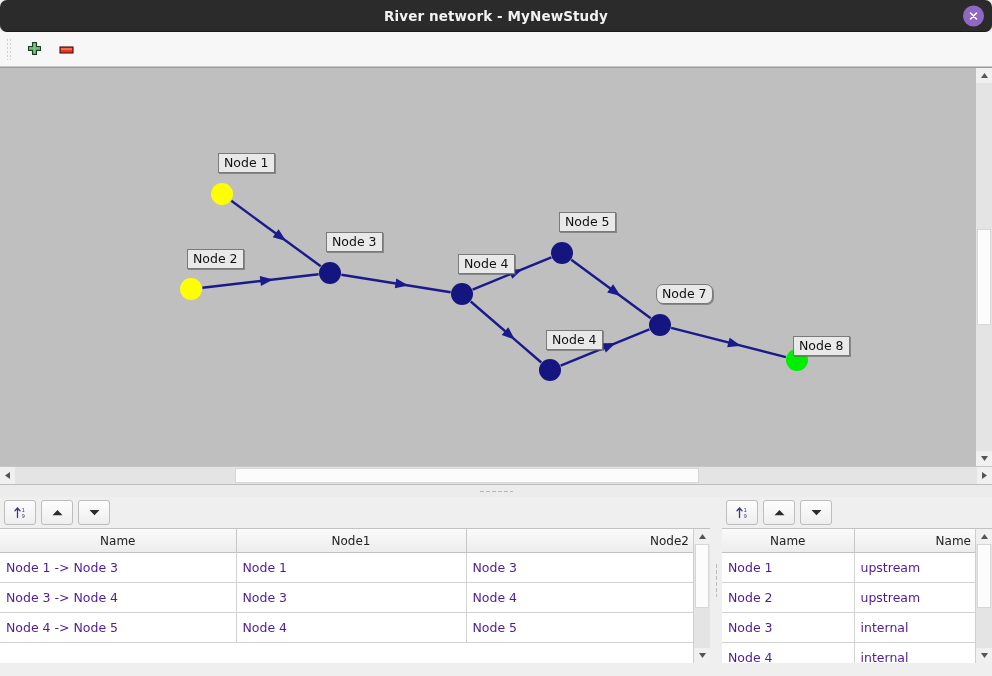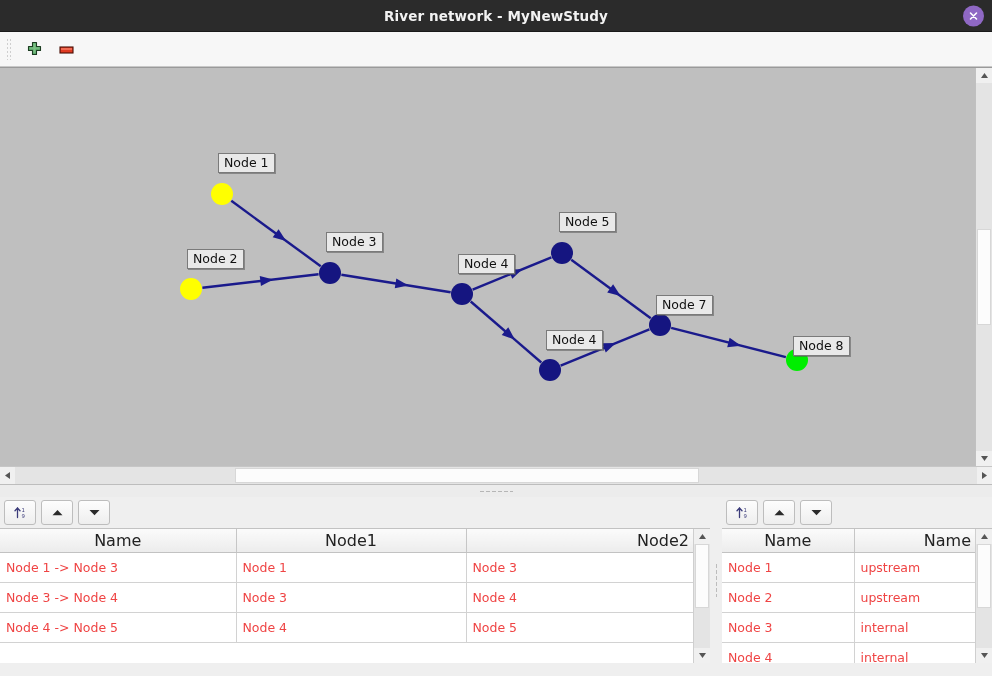--- a/index.html
+++ b/index.html
@@ -17,20 +17,21 @@
     box-sizing: border-box;
   }
 
   
   .titlebar {
     position: relative;
     height: 31px; min-height: 31px;
     background: #2b2b2b;
     display: flex; align-items: center; justify-content: center;
     border-bottom: 1px solid #1a1a1a;
+    border-radius: 7px;
   }
   .titlebar-text {
     color: #f2f2f2;
     font-size: 13.5px;
     font-weight: bold;
     letter-spacing: 0.1px;
     white-space: nowrap;
   }
   .close-btn {
     position: absolute; right: 8px; top: 50%;
@@ -196,31 +197,31 @@
     table-layout: fixed;
     font-size: 12.5px;
   }
   table.grid th {
     background: linear-gradient(#fbfbfb, #ececec);
     border-right: 1px solid #c6c6c6;
     border-bottom: 1px solid #c2c2c2;
     height: 23px;
     font-weight: normal;
     color: #222;
-    font-size: 16px;
+    font-size: 12px;
     text-align: center;
     padding: 0 4px;
   }
   table.grid th:last-child { border-right: none; text-align: right; }
   table.grid td {
     height: 29px;
     border-right: 1px solid #d2d2d2;
     border-bottom: 1px solid #d2d2d2;
     padding: 0 6px;
-    color: #ef4444;
+    color: #4c1d95;
     background: #ffffff;
     white-space: nowrap;
     overflow: hidden;
     text-overflow: ellipsis;
   }
   table.grid td:last-child { border-right: none; }
 
   .table-vscroll {
     width: 16px; flex: 0 0 16px;
     background: #f0f0f0;
@@ -299,21 +300,21 @@
             <circle cx="797" cy="292" r="11" fill="#00ee00"></circle>
           </g>
       </svg>
       <div id="labels-layer">
           <div class="node-label" style="left: 218px; top: 85px;">Node 1</div>
           <div class="node-label" style="left: 187px; top: 181px;">Node 2</div>
           <div class="node-label" style="left: 326px; top: 164px;">Node 3</div>
           <div class="node-label" style="left: 458px; top: 186px;">Node 4</div>
           <div class="node-label" style="left: 559px; top: 144px;">Node 5</div>
           <div class="node-label" style="left: 546px; top: 262px;">Node 4</div>
-          <div class="node-label" style="left: 656px; top: 227px;">Node 7</div>
+          <div class="node-label" style="left: 656px; top: 216px; border-radius: 7px;">Node 7</div>
           <div class="node-label" style="left: 793px; top: 268px;">Node 8</div>
         </div>
     </div>
 
     <div class="vscroll">
       <div class="sb-arrow">
         <svg width="9" height="7" viewBox="0 0 9 7">
           <path d="M4.5 1 L8 6 L1 6 z" fill="#555"></path>
         </svg>
       </div>

